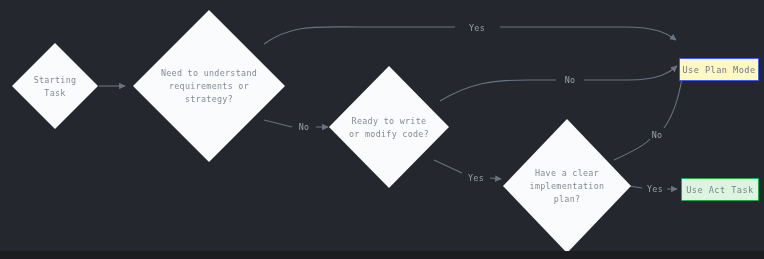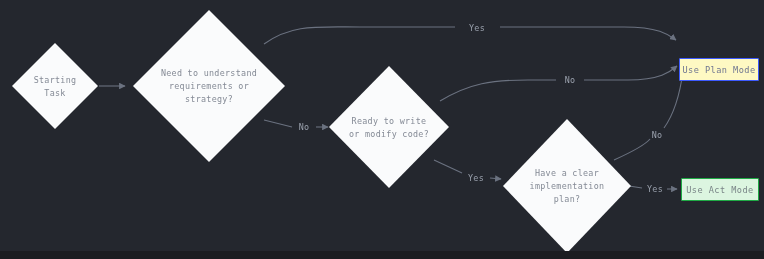--- a/index.html
+++ b/index.html
@@ -133,16 +133,16 @@
       <text class="edge-label" x="657" y="135">No</text>
       <text class="edge-label" x="655" y="189">Yes</text>
     </g>
   </svg>
 
   <div class="term-box" id="plan-box" style="left: 679px; top: 43px; width: 80px; height: 23px; background: #fef9c3; border-color: rgb(61, 90, 254); color: rgb(111, 118, 144); margin-top: 15px;">
     <span>Use Plan Mode</span>
   </div>
 
   <div class="term-box" id="act-box" style="left: 681px; top: 178px; width: 78px; height: 23px; background: rgb(220, 245, 224); border-color: rgb(31, 170, 69); color: rgb(122, 133, 135);">
-    <span>Use Act Mode</span>
+    <span>Use Act Task</span>
   </div>
 
 </div>
 
 </body></html>

